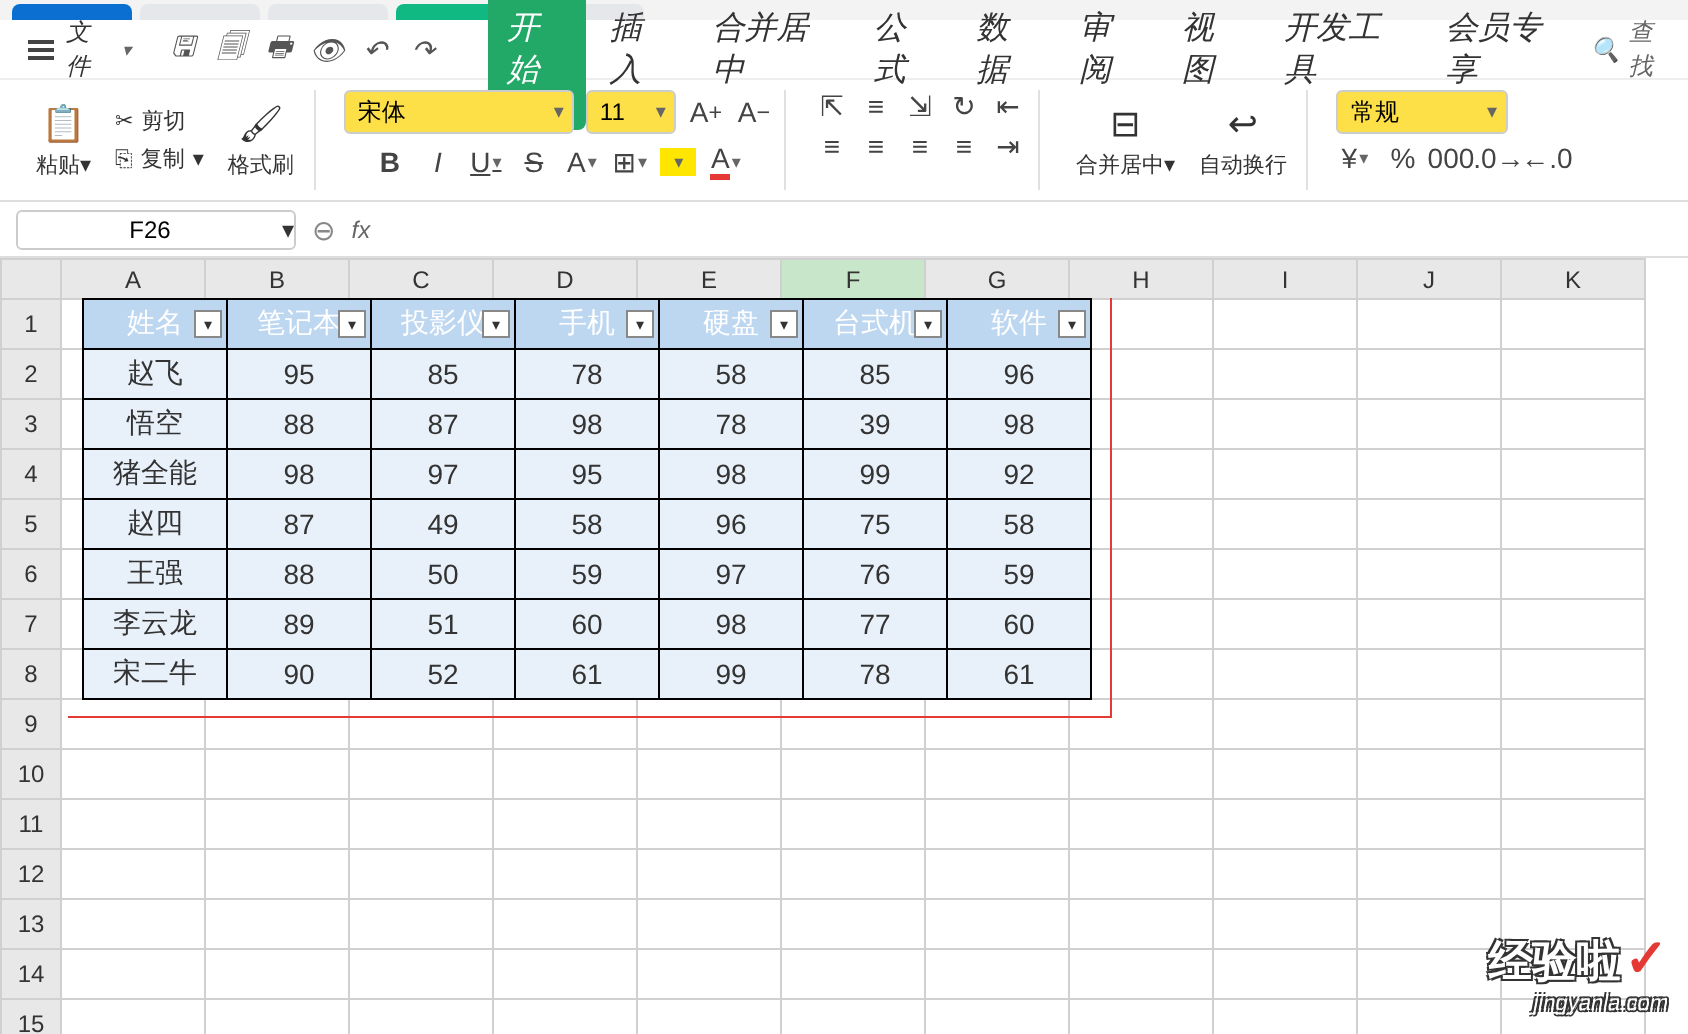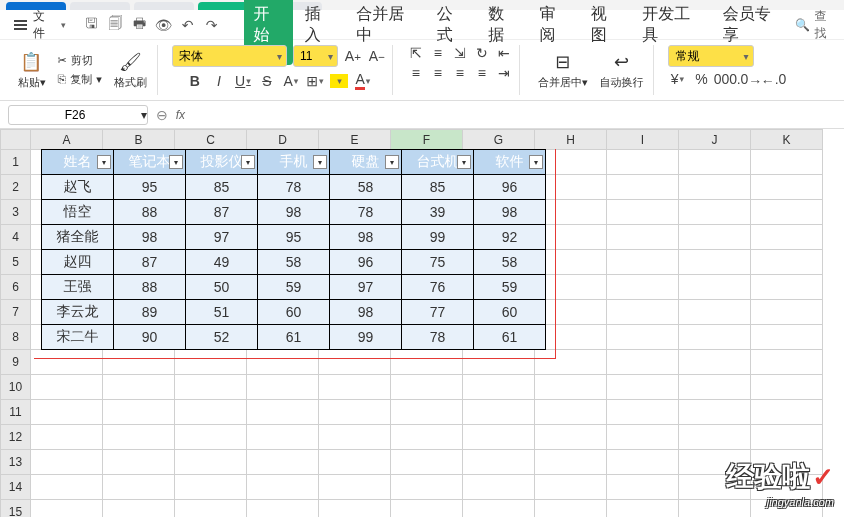--- a/index.html
+++ b/index.html
@@ -5,21 +5,21 @@
 * { box-sizing: border-box; margin: 0; padding: 0; font-family: "Microsoft YaHei", Arial, sans-serif; }
 body { width: 844px; height: 517px; background: #f3f3f3; overflow: hidden; font-size: 12px; color: #333; }
 
 .tabbar { height: 10px; display: flex; align-items: flex-end; padding-left: 6px; gap: 4px; }
 .tab { height: 8px; width: 60px; border-radius: 4px 4px 0 0; }
 .tab.color1 { background: #0a6fd1; }
 .tab.color3 { background: #10b981; }
 .tab.color4 { background: #e5e7eb; }
 
 .toolbar { background: #fff; border-bottom: 1px solid #ddd; }
-.menubar { height: 30px; display: flex; align-items: center; padding: 0 8px; border-bottom: 1px solid #eee; gap: 4px; }
+.menubar { height: 30px; display: flex; align-items: center; padding: 0 8px; border-bottom: 1px solid #eee; gap: 4px; font-style: italic; }
 .file-menu { display: flex; align-items: center; gap: 6px; padding: 0 6px; font-size: 12px; }
 .hamburger { display: flex; flex-direction: column; gap: 2px; }
 .hamburger span { width: 13px; height: 2px; background: #444; }
 .qat { display: flex; align-items: center; gap: 8px; margin-left: 8px; }
 .qat-icon { width: 16px; height: 16px; display: flex; align-items: center; justify-content: center; color: #555; font-size: 14px; }
 .tabs { display: flex; align-items: center; gap: 2px; margin-left: 20px; }
 .menu-tab { padding: 19px 10px; font-size: 16px; cursor: pointer; }
 .menu-tab.active { background: #22a968; color: #fff; border-radius: 4px; }
 .search-lbl { margin-left: auto; display: flex; align-items: center; gap: 4px; color: #666; }
 
@@ -60,21 +60,21 @@
 .datawrap { position: absolute; left: 30px; top: 20px; }
 .datatbl { border-collapse: collapse; margin-left: 11px; }
 .datatbl td { border: 1px solid #000; text-align: center; font-size: 14px; height: 25px; }
 .hdr-cell { background: #bdd7f0; color: #fff; font-size: 14px; position: relative; }
 .hdr-cell .fbtn { position: absolute; right: 2px; top: 50%; transform: translateY(-50%); width: 14px; height: 14px; background: #fff; border: 1px solid #888; display: flex; align-items: center; justify-content: center; font-size: 8px; color: #333; cursor: pointer; }
 .datacell { background: #e8f1fa; }
 
 .red-border { position: absolute; border: 1px solid #e53935; pointer-events: none; }
 
 .watermark { position: absolute; right: 10px; bottom: 10px; text-align: right; }
-.watermark .w1 { font-size: 28px; font-weight: bold; color: #fff; text-shadow: -1px -1px 0 #333,1px -1px 0 #333,-1px 1px 0 #333,1px 1px 0 #333; display: inline; }
+.watermark .w1 { font-size: 22px; font-weight: bold; color: #fff; text-shadow: -1px -1px 0 #333,1px -1px 0 #333,-1px 1px 0 #333,1px 1px 0 #333; display: inline; }
 .watermark .w2 { font-size: 26px; color: #e53935; font-weight: bold; display: inline; margin-left: 2px; }
 .watermark .w3 { font-size: 11px; color: #fff; text-shadow: -1px -1px 0 #333,1px -1px 0 #333,-1px 1px 0 #333,1px 1px 0 #333; font-style: italic; }
 
 .U { text-decoration: underline; }
 .S { text-decoration: line-through; }
 </style>
 </head>
 <body>
 
 <div class="tabbar">

